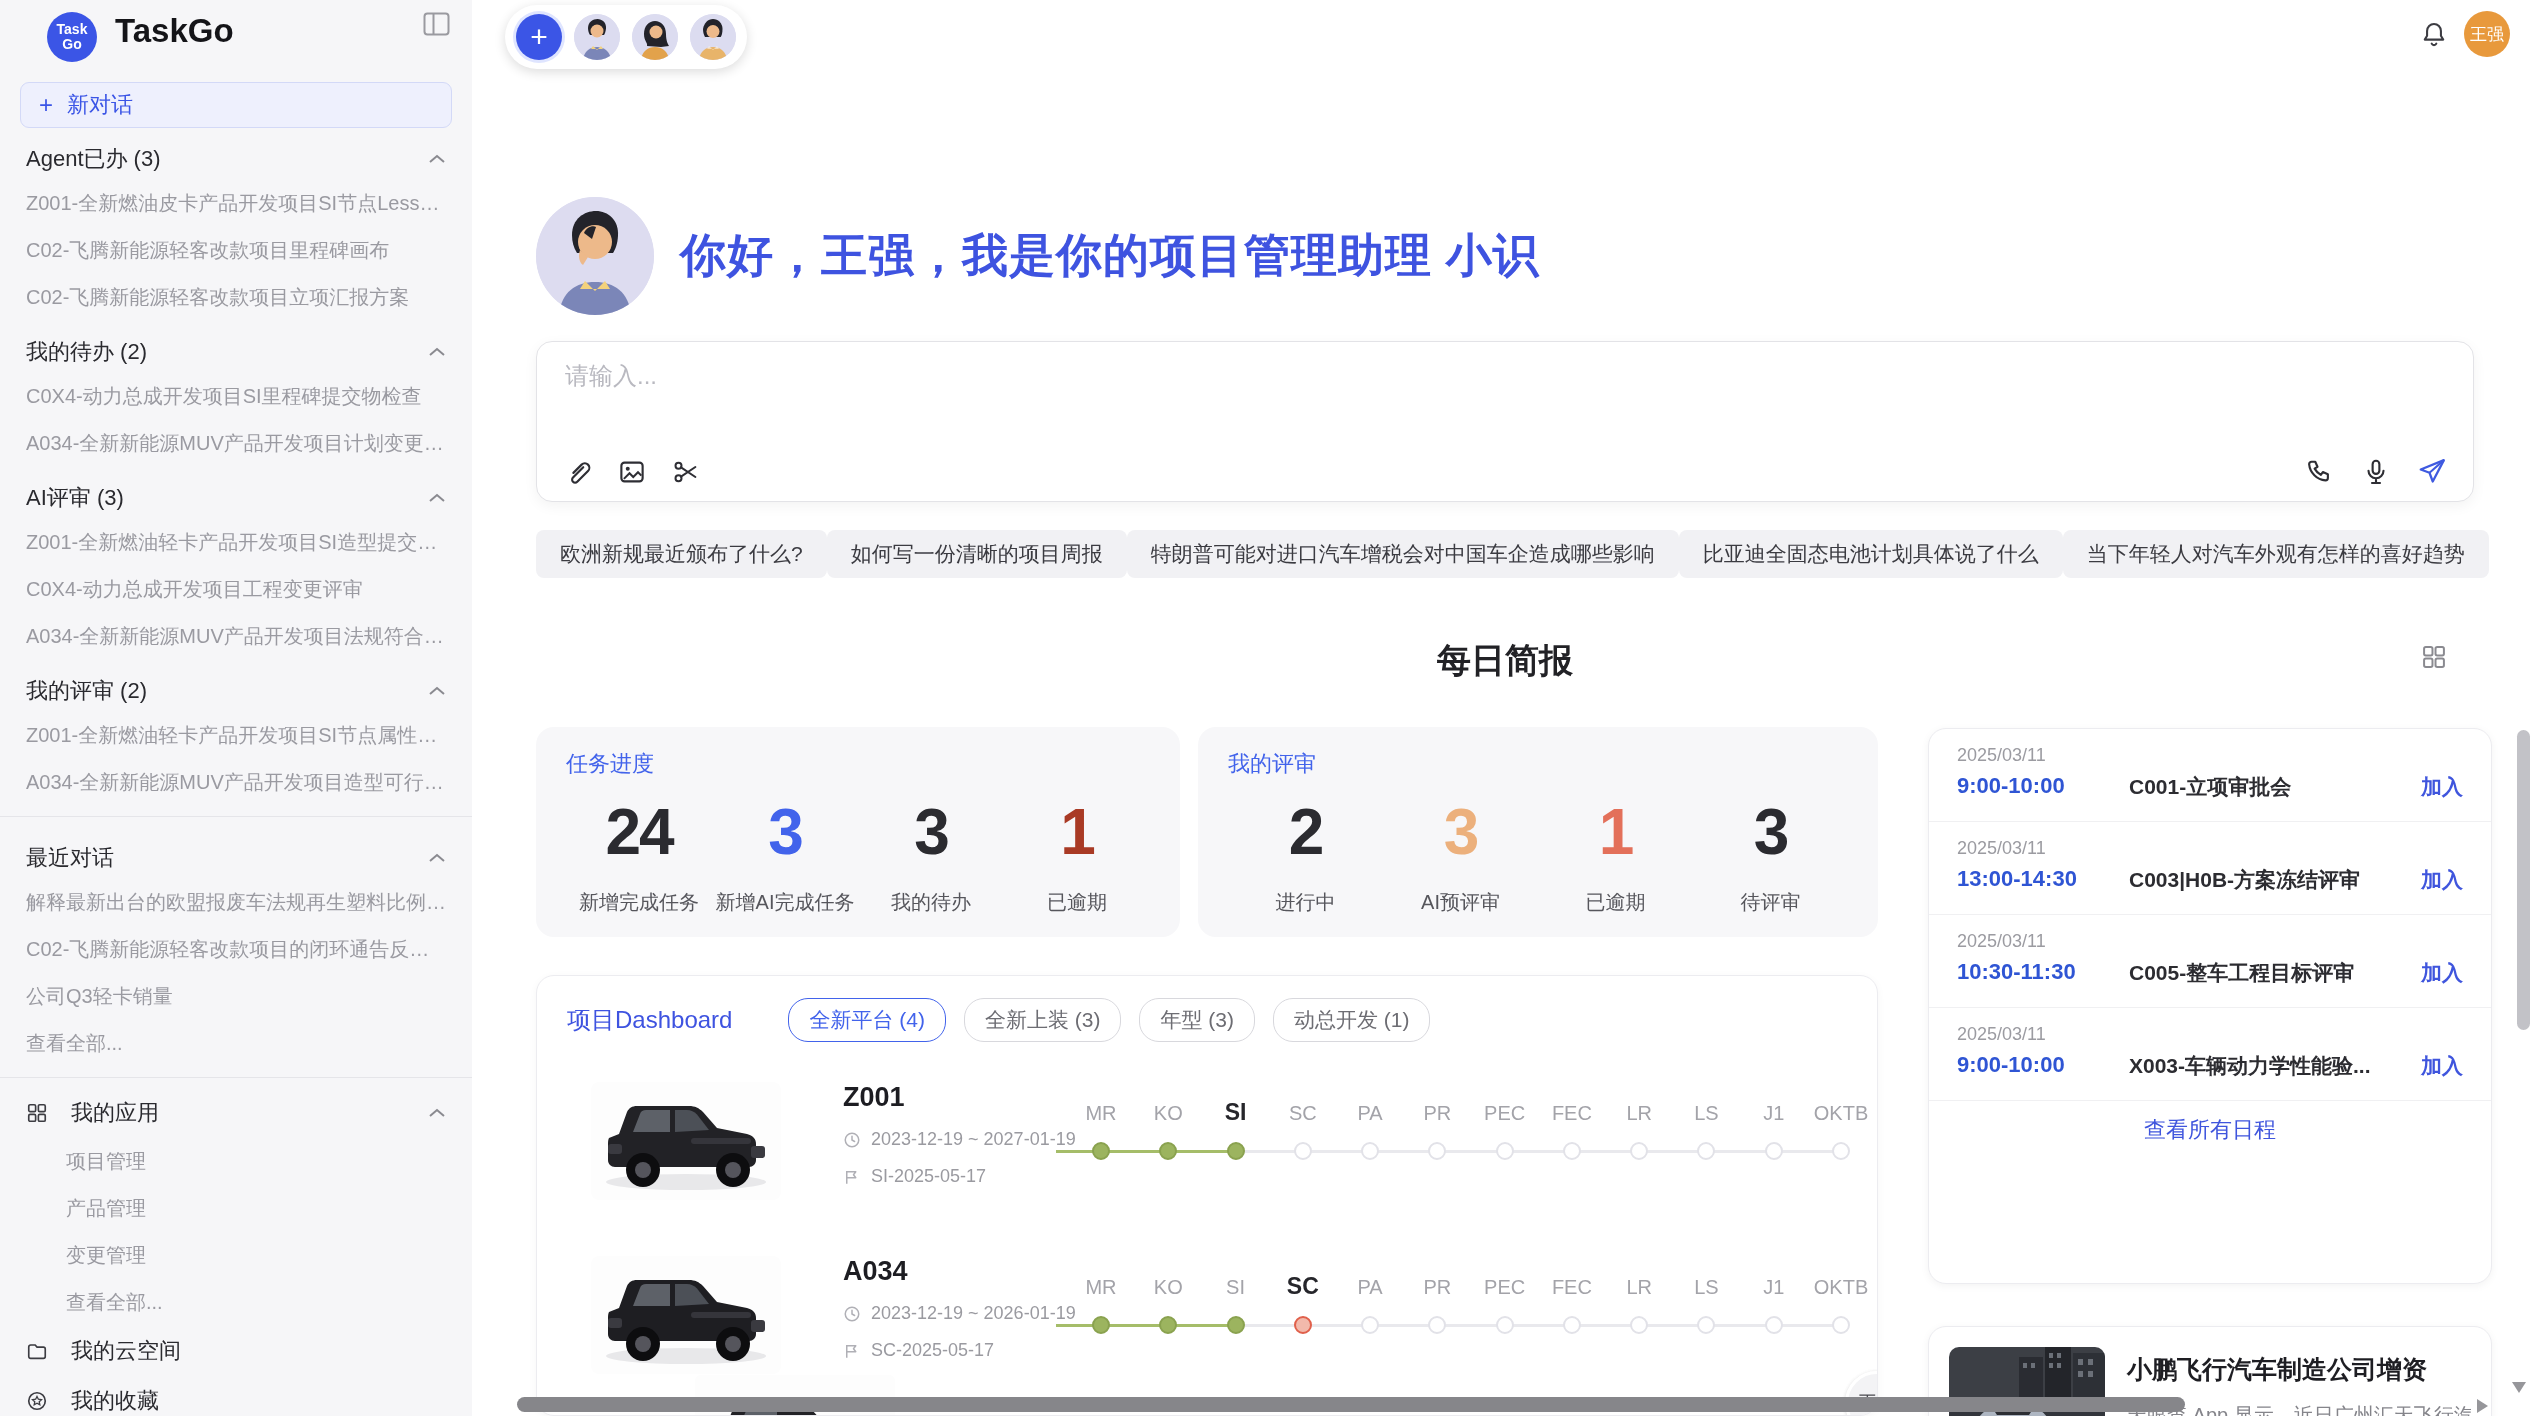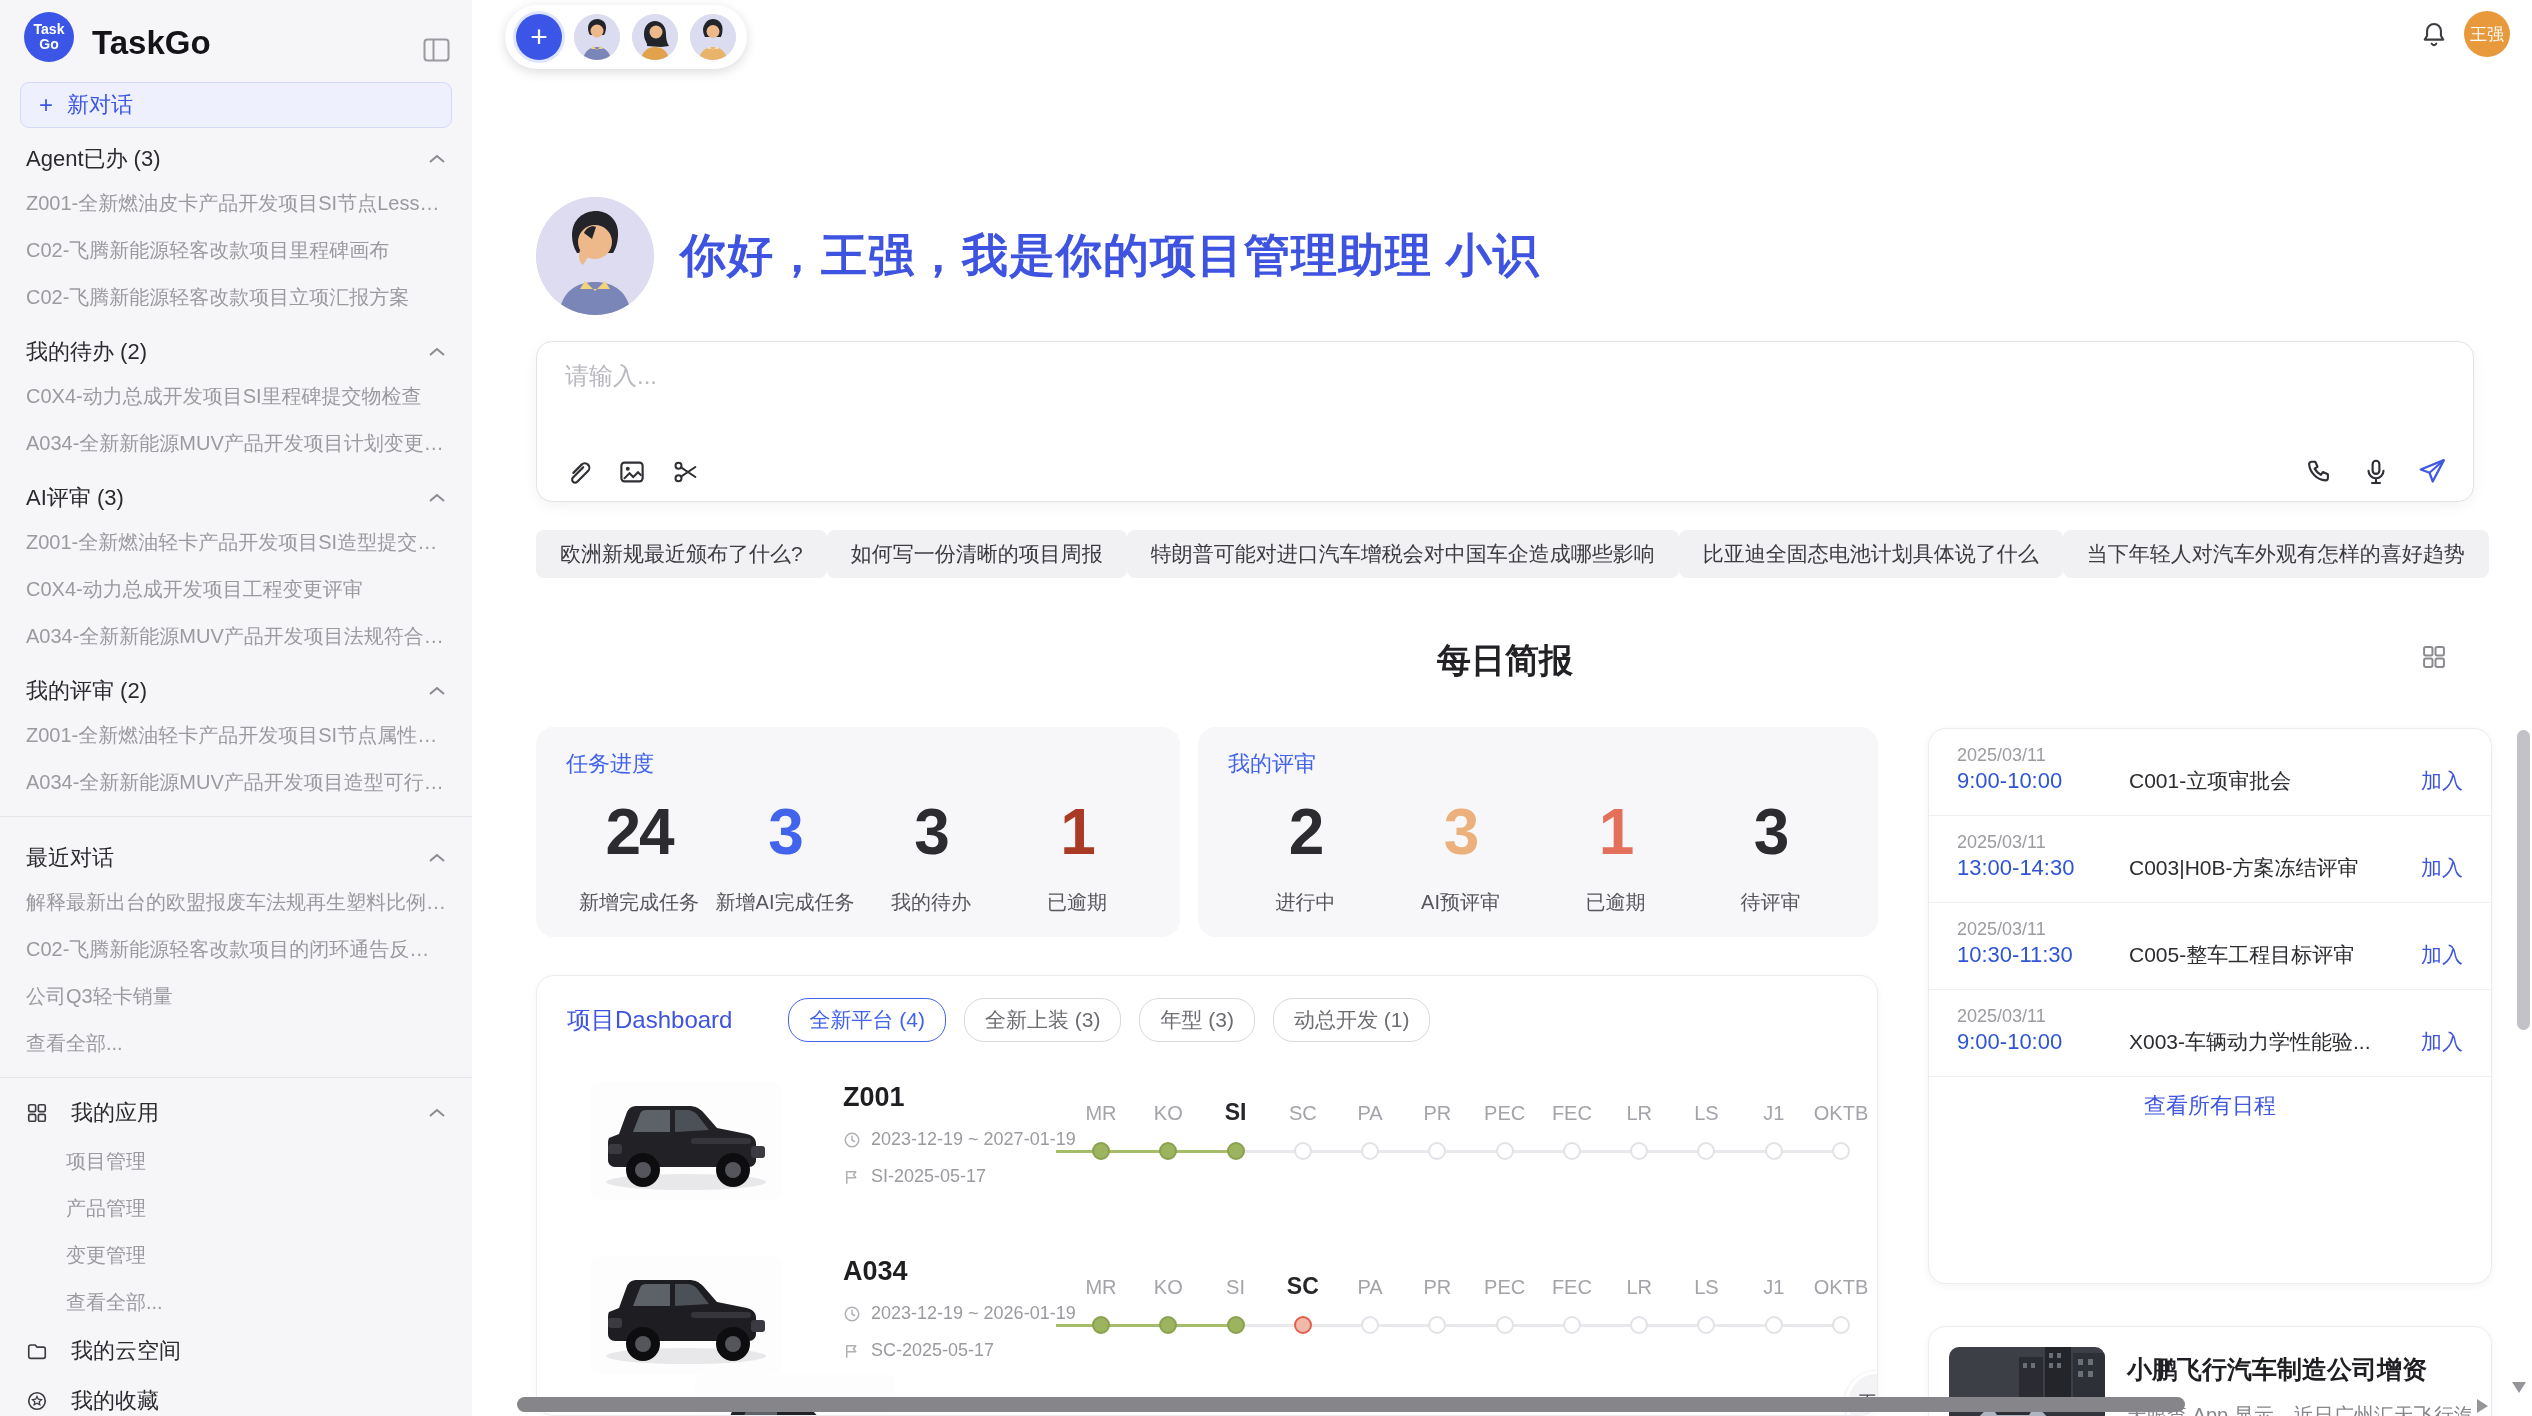--- a/index.html
+++ b/index.html
@@ -3,21 +3,21 @@
 <meta charset="utf-8">
 <style>
   * { margin:0; padding:0; box-sizing:border-box; }
   html,body { width:2532px; height:1416px; overflow:hidden; background:#fff;
     font-family:"Liberation Sans","DejaVu Sans",sans-serif; }
   #app { position:relative; width:2532px; height:1416px; background:#fff; }
 
   
   .sidebar { position:absolute; left:0; top:0; width:472px; height:1416px;
     background:#f6f6f8; overflow:hidden; }
-  .sb-head { display:flex; align-items:flex-end; padding:12px 22px 0 24px; }
+  .sb-head { display:flex; align-items:flex-start; padding:12px 22px 0 24px;margin-left:23px; }
   .logo { width:50px; height:50px; border-radius:50%; background:#3b55e6; color:#fff;
     display:flex; flex-direction:column; align-items:center; justify-content:center;
     font-size:14px; line-height:15px; font-weight:700; flex:0 0 auto; }
   .app-title { margin-left:18px; font-size:33px; font-weight:700; color:#141418; }
   .collapse-btn { margin-left:auto; cursor:pointer; }
   .new-chat { margin:20px 20px 0; height:46px; border-radius:9px; background:#eef0fd;
     border:1px solid #d3d9f7; color:#3b55e6; font-size:22px; display:flex;
     align-items:center; gap:14px; padding:0 18px; cursor:pointer; }
   .plus-glyph { font-size:24px; line-height:1; }
   .sb-group-title { display:flex; align-items:center; justify-content:space-between;
@@ -122,21 +122,21 @@
   .truck-partial { position:absolute; left:158px; top:399px; width:200px; height:60px; }
 
   
   .sched-card { position:absolute; left:1928px; top:728px; width:564px; height:556px;
     background:#fff; border:1px solid #ececf0; border-radius:18px;
     box-shadow:0 2px 8px rgba(0,0,0,.05); }
   .sched-title { text-align:center; padding-top:22px; font-size:24px; color:#3f55dd; }
   .sched-item { padding:16px 28px 20px; border-bottom:1px solid #f0f0f2; }
   .sched-item:last-of-type { border-bottom:none; }
   .sched-date { font-size:18px; color:#9b9ba1; }
-  .sched-line { display:flex; align-items:center; margin-top:1px; }
+  .sched-line { display:flex; align-items:flex-start; margin-top:7px;font-weight:bold; }
   .sched-time { width:172px; font-size:22px; color:#2f55d4; flex:0 0 auto; }
   .sched-name { flex:1; font-size:21px; color:#2c2c31; white-space:nowrap;
     overflow:hidden; text-overflow:ellipsis; }
   .sched-join { font-size:21px; color:#3f55dd; margin-left:14px; cursor:pointer; }
   .sched-footer { text-align:center; padding-top:14px; font-size:22px; color:#3f55dd;
     cursor:pointer; }
 
   
   .news-card { position:absolute; left:1928px; top:1326px; width:564px; height:140px;
     background:#fff; border:1px solid #ececf0; border-radius:18px;

